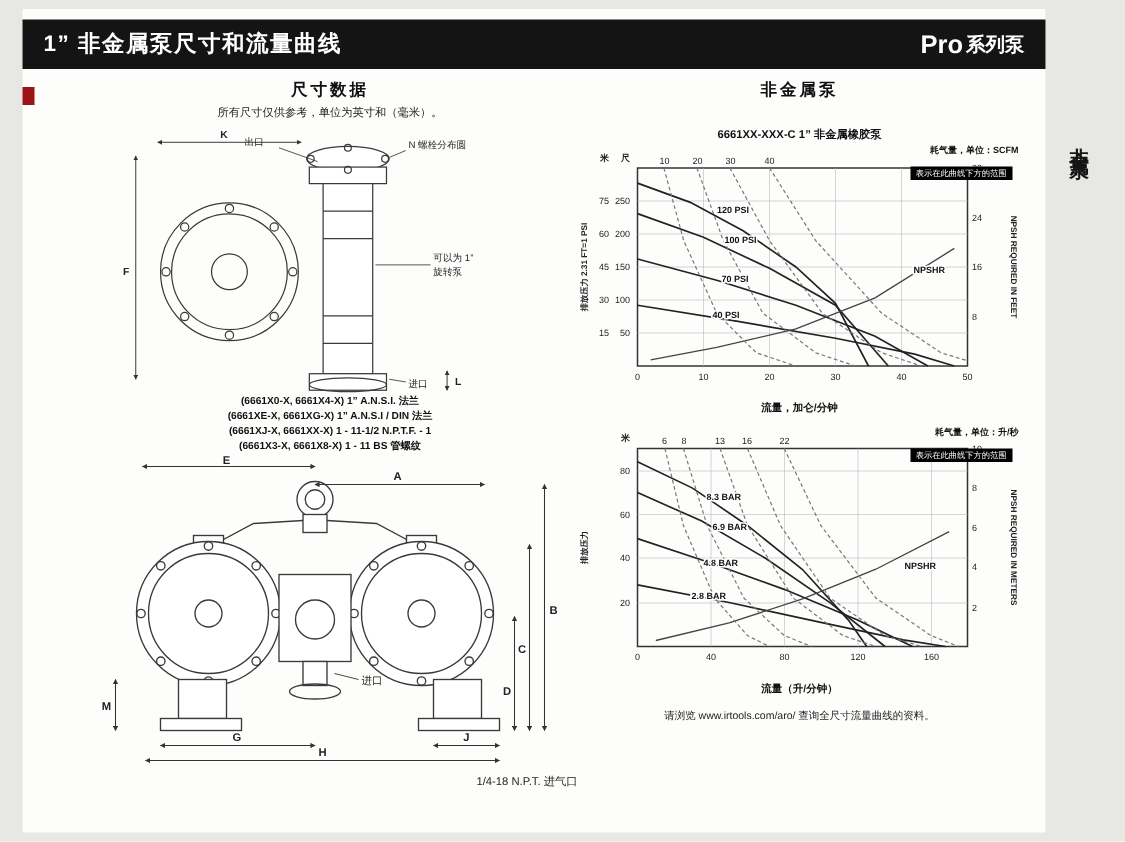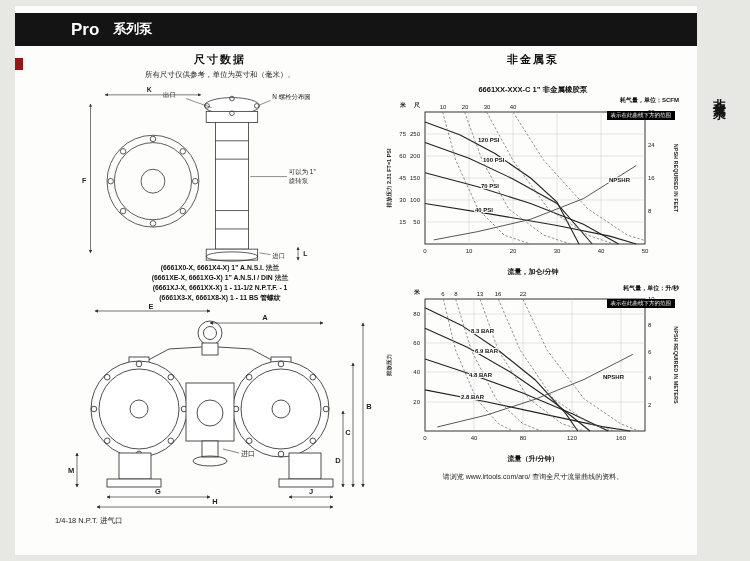--- a/index.html
+++ b/index.html
@@ -2,34 +2,34 @@
 <html><head>
 <meta charset="utf-8">
 <style>
   * { margin:0; padding:0; box-sizing:border-box; }
   html,body { width:750px; height:561px; }
   body { background:#e7e7e4; font-family:"Liberation Sans", sans-serif; position:relative; overflow:hidden; color:#111; }
   .paper { position:absolute; left:15px; top:6px; width:682px; height:549px; background:#fdfdfc; }
   .header-bar { position:absolute; left:0; top:7px; width:100%; height:33px; background:#141414; color:#fff;
                 display:flex; align-items:center; justify-content:space-between; padding:0 14px; }
   .header-title { font-size:15px; font-weight:bold; letter-spacing:1px; }
-  .header-right { font-weight:bold; display:flex; align-items:flex-start; gap:14px;padding-left:42px; }
+  .header-right { font-weight:bold; display:flex; align-items:center; gap:2px;padding-left:42px; }
   .pro { font-size:17px; }
   .series-cn { font-size:13px; }
   .red-mark { position:absolute; left:0; top:52px; width:8px; height:12px; background:#9b1313; }
   .side-tab { position:absolute; left:710px; top:88px; writing-mode:vertical-rl; text-orientation:upright;
               font-size:13px; font-weight:bold; letter-spacing:3px; color:#151515; }
   .sec-title { font-size:11px; font-weight:bold; text-align:center; letter-spacing:2px; color:#111; }
 
   .left-col  { position:absolute; left:40px;  top:46px; width:330px; }
   .right-col { position:absolute; left:368px; top:46px; width:300px; }
 
   .dim-note { font-size:7.5px; text-align:center; color:#222; margin:3px 0 2px 0; }
   .captions { font-size:6.8px; font-weight:bold; text-align:center; line-height:1.45; color:#111; margin:1px 0; }
-  .air-note { font-size:7.5px; text-align:left; color:#222; margin-top:1px; }
+  .air-note { font-size:7.5px; text-align:right; color:#222; margin-top:1px; }
 
   svg { display:block; margin:0 auto; }
   .draw { stroke:#3a3a3a; stroke-width:0.9; fill:none; }
   .drawfill { stroke:#3a3a3a; stroke-width:0.9; fill:#fff; }
   .dimline { stroke:#333; stroke-width:0.7; }
   .leader { stroke:#333; stroke-width:0.6; }
   .dimletter { font-size:7.5px; font-weight:bold; fill:#222; paint-order:stroke; stroke:#fff; stroke-width:2px; }
   .cjk-label { font-size:7px; fill:#222; }
 
   .chart-block { position:relative; margin-top:18px; }
@@ -48,20 +48,21 @@
   .curve-label { font-size:6px; font-weight:bold; fill:#111; paint-order:stroke; stroke:#fff; stroke-width:2px; }
   .xlabel { font-size:7px; font-weight:bold; text-align:center; margin-top:1px; }
   .perf-footer { font-size:7px; text-align:center; color:#222; margin-top:8px; }
 </style>
 </head>
 <body>
 
 <div class="paper">
 
   <div class="header-bar">
+    <span class="header-title">1” 非金属泵尺寸和流量曲线</span>
     <span class="header-right">
       <span class="pro">Pro</span>
       <span class="series-cn">系列泵</span>
     </span>
   </div>
   <div class="red-mark"></div>
 
   <div class="left-col">
     <div class="sec-title">尺寸数据</div>
     <div class="dim-note">所有尺寸仅供参考，单位为英寸和（毫米）。</div>

